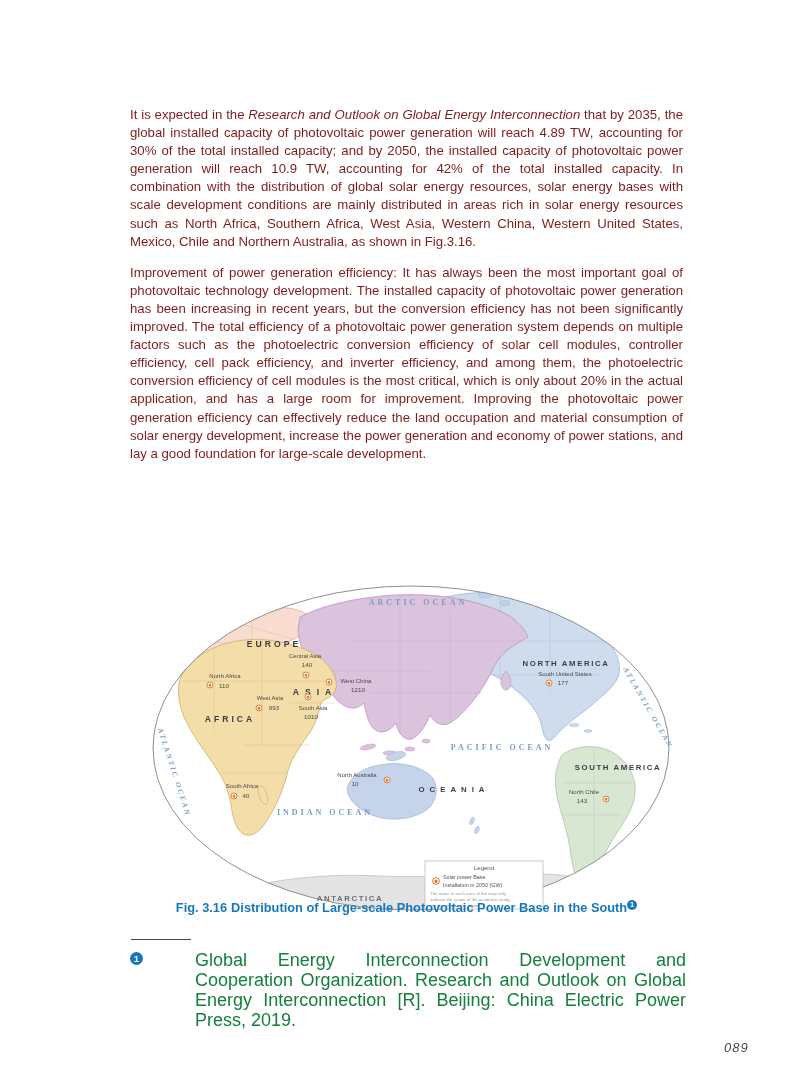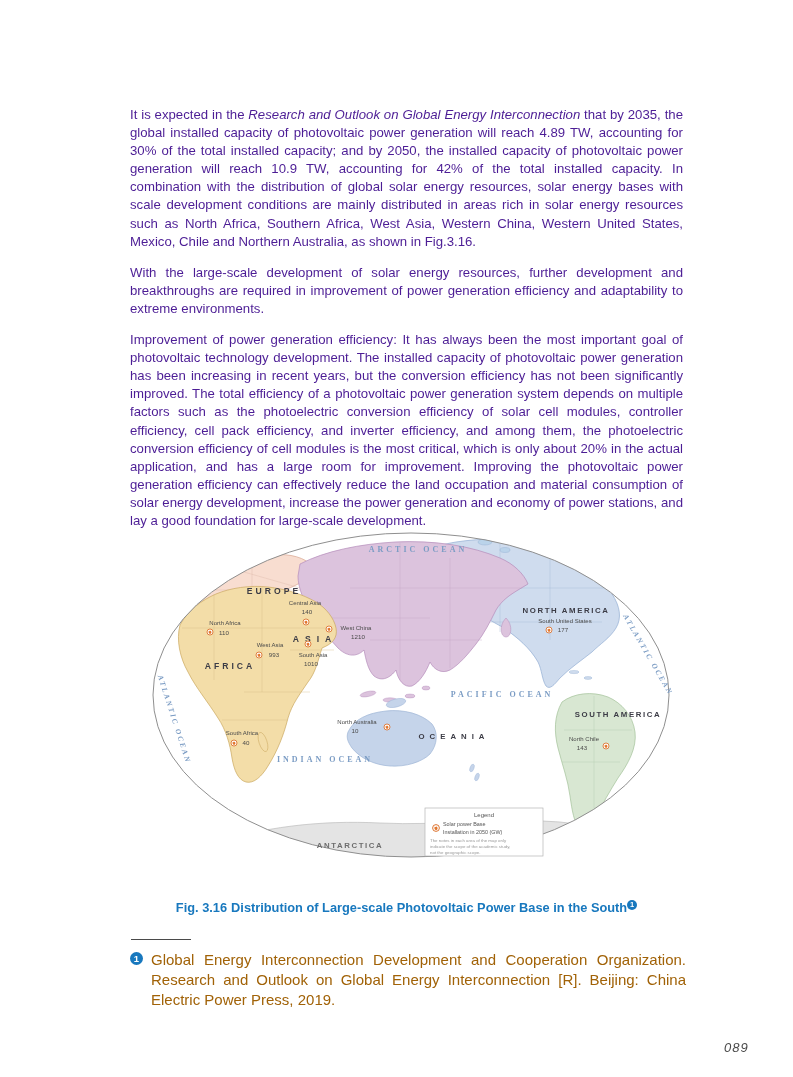--- a/index.html
+++ b/index.html
@@ -3,42 +3,42 @@
 <meta charset="utf-8">
 <style>
   * { margin:0; padding:0; box-sizing:border-box; }
   html,body { background:#ffffff; }
   .page {
     position:relative; width:793px; height:1077px; background:#ffffff;
     font-family:"Liberation Sans", sans-serif; color:#3f3f3f; overflow:hidden;
   }
   .text-col {
     position:absolute; left:130px; top:106px; width:553px;
-    font-size:13.2px; line-height:18.1px; text-align:justify; color:#4c1d95;
+    font-size:13.2px; line-height:18.1px; text-align:justify; color:#7f1d1d;
   }
   .text-col p { margin:0 0 13px 0; }
-  .fig-wrap { position:absolute; left:150px; top:530px; width:522px; height:330px; }
+  .fig-wrap { position:absolute; left:150px; top:583px; width:522px; height:330px; }
   .fig-caption {
     position:absolute; left:115px; top:900px; width:583px; text-align:center;
     font-size:12.8px; font-weight:bold; color:#1878be;
   }
   .fig-caption .cap-label { margin-right:4px; }
   .sup-badge {
     display:inline-block; width:10px; height:10px; border-radius:50%;
     background:#1878be; color:#fff; font-size:7.5px; line-height:10px;
     text-align:center; font-weight:bold; vertical-align:5px;
   }
   .footnote-rule { position:absolute; left:131px; top:939px; width:60px; border-top:1.3px solid #4a4a4a; }
   .footnote { position:absolute; left:130px; top:950px; width:556px; display:flex; }
   .fn-badge {
     flex:0 0 auto; width:13px; height:13px; border-radius:50%;
     background:#1878be; color:#fff; font-size:9.5px; line-height:13px;
     text-align:center; font-weight:bold; margin:2px 8px 0 0;
   }
-  .fn-text { font-size:15px; line-height:20px; text-align:justify; color:#a16207; }
+  .fn-text { font-size:18px; line-height:20px; text-align:justify; color:#15803d;margin-left:44px; }
   .page-number { position:absolute; left:724px; top:1040px; font-size:13px; letter-spacing:1px; color:#4a4a4a;font-style:italic; }
 
   
   text { user-select:none; }
   .ocean-lbl { font-family:"Liberation Serif", serif; fill:#7b9cc4; font-size:8px; letter-spacing:3px; font-weight:bold; }
   .ocean-lbl-it { font-family:"Liberation Serif", serif; fill:#7b9cc4; font-size:7.5px; letter-spacing:2px; font-style:italic; font-weight:bold; }
   .cont-lbl { font-family:"Liberation Sans", sans-serif; fill:#3c3c46; font-size:8.6px; font-weight:bold; letter-spacing:3px; }
   .cont-lbl-sm { font-family:"Liberation Sans", sans-serif; fill:#3c3c46; font-size:7.8px; font-weight:bold; letter-spacing:1.6px; }
   .asia-lbl { letter-spacing:6px; }
   .oceania-lbl { letter-spacing:5px; }
@@ -50,21 +50,20 @@
   .lg-note { font-family:"Liberation Sans", sans-serif; fill:#999; font-size:4.4px; }
   .border-line { fill:none; stroke-width:0.5; opacity:0.8; }
 </style>
 </head>
 <body>
 
 <div class="page">
 
   <div class="text-col">
     <p><span>It is expected in the </span><i>Research and Outlook on Global Energy Interconnection</i><span> that by 2035, the global installed capacity of photovoltaic power generation will reach 4.89 TW, accounting for 30% of the total installed capacity; and by 2050, the installed capacity of photovoltaic power generation will reach 10.9 TW, accounting for 42% of the total installed capacity. In combination with the distribution of global solar energy resources, solar energy bases with scale development conditions are mainly distributed in areas rich in solar energy resources such as North Africa, Southern Africa, West Asia, Western China, Western United States, Mexico, Chile and Northern Australia, as shown in Fig.3.16.</span></p>
-    <p>With the large-scale development of solar energy resources, further development and breakthroughs are required in improvement of power generation efficiency and adaptability to extreme environments.</p>
     <p>Improvement of power generation efficiency: It has always been the most important goal of photovoltaic technology development. The installed capacity of photovoltaic power generation has been increasing in recent years, but the conversion efficiency has not been significantly improved. The total efficiency of a photovoltaic power generation system depends on multiple factors such as the photoelectric conversion efficiency of solar cell modules, controller efficiency, cell pack efficiency, and inverter efficiency, and among them, the photoelectric conversion efficiency of cell modules is the most critical, which is only about 20% in the actual application, and has a large room for improvement. Improving the photovoltaic power generation efficiency can effectively reduce the land occupation and material consumption of solar energy development, increase the power generation and economy of power stations, and lay a good foundation for large-scale development.</p>
   </div>
 
   <div class="fig-wrap">
     <svg width="522" height="330" viewBox="0 0 522 330">
       <defs>
         <clipPath id="mapclip">
             <ellipse cx="261" cy="165" rx="258" ry="162"></ellipse>
           </clipPath>
       </defs>

